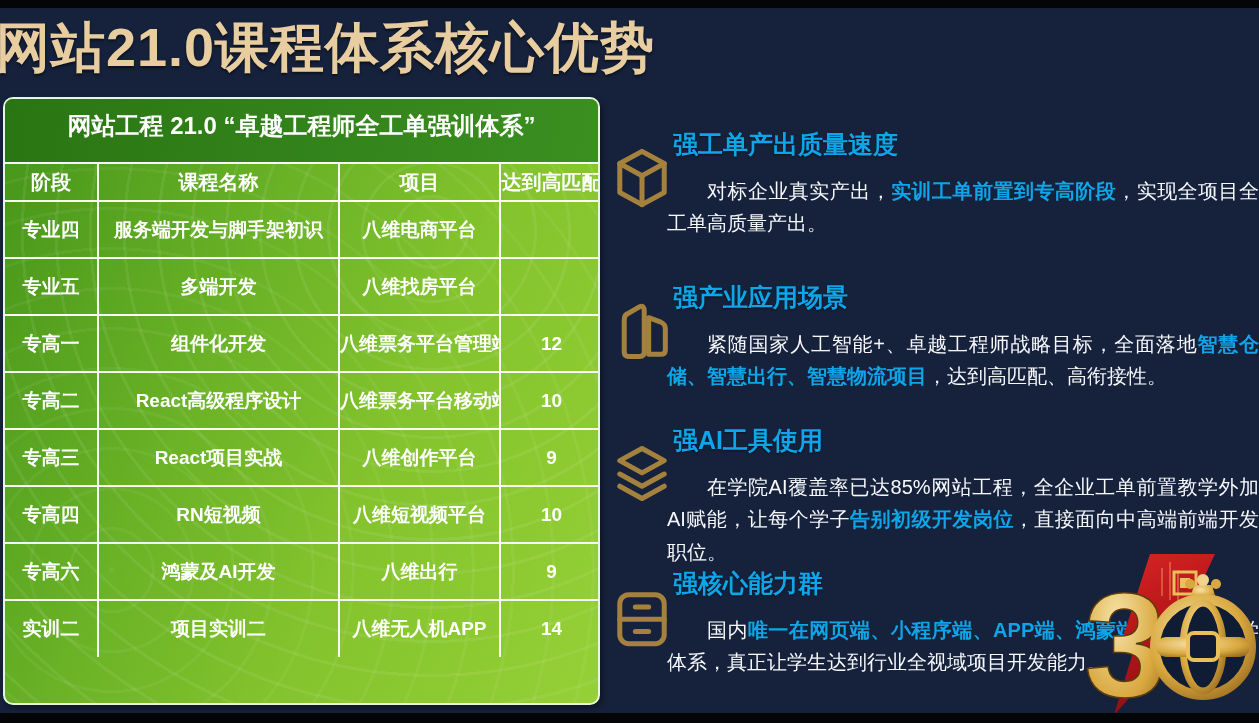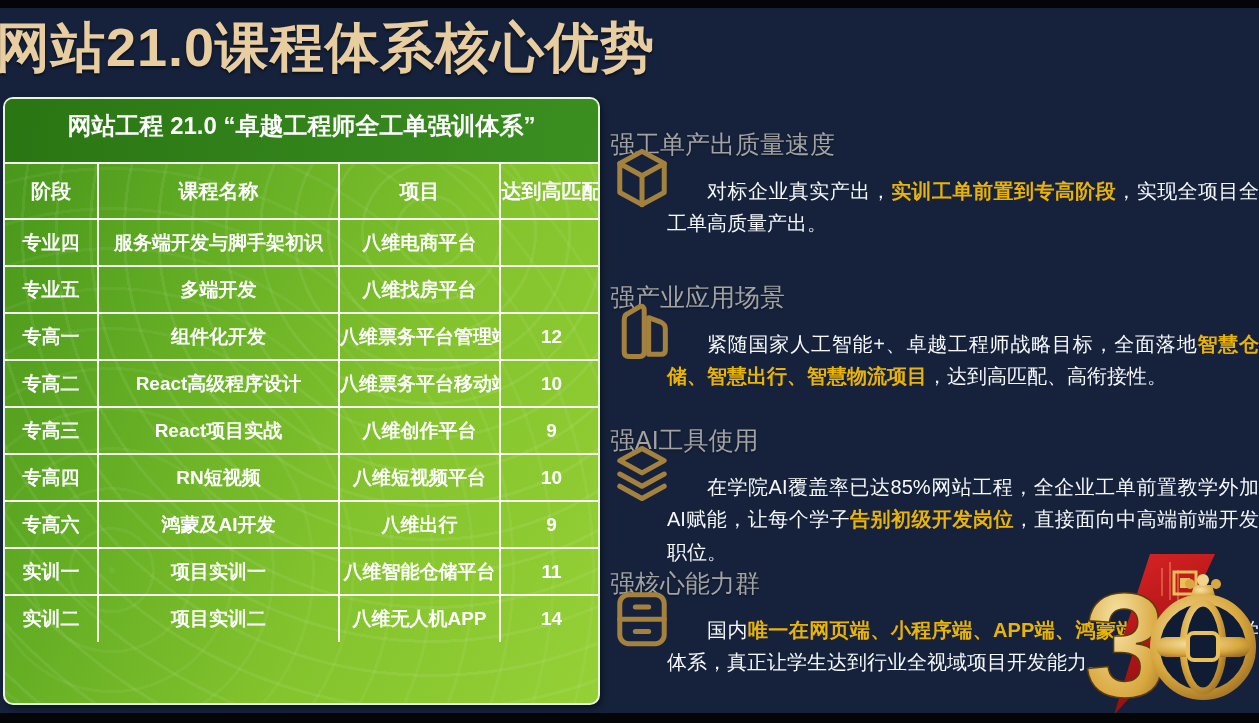--- a/index.html
+++ b/index.html
@@ -48,42 +48,43 @@
     position:relative;
     width:100%; table-layout:fixed; border-collapse:collapse;
     color:#fff;
   }
   table.course-table th, table.course-table td {
     border:2px solid rgba(255,255,255,.95);
     text-align:center; vertical-align:middle;
     font-weight:700;
     overflow:hidden; white-space:nowrap;
   }
-  table.course-table th { height:55px; font-size:20px; }
-  table.course-table td { height:47px; font-size:19px; }
+  table.course-table th { height:37px; font-size:20px; }
+  table.course-table td { height:57px; font-size:19px; }
   table.course-table tr > *:first-child { border-left:none; }
   table.course-table tr > *:last-child  { border-right:none; }
   table.course-table thead th { border-top:none; }
   table.course-table tbody tr:last-child td { border-bottom:none;border-radius:9px; }
 
   
   .features { position:absolute; left:610px; top:0; width:649px; height:723px; }
   .section { position:absolute; left:0; width:649px; }
   .section .icon-box { position:absolute; left:5px; top:20px; width:54px; height:60px; }
   .section .icon-box svg { width:100%; height:100%; }
   .section-title {
-    color:#a3a3a3; font-size:25px; font-weight:400;
+    margin-left:63px;
+    color:#0ea5e9; font-size:25px; font-weight:700;
     text-shadow:0 1px 2px rgba(0,0,0,.5);
   }
   .section-body {
     margin-left:57px; margin-top:14px; width:592px;
     color:#f6f8fc; font-size:20px; line-height:1.62; font-weight:500;
     text-indent:2em; text-align:justify;
   }
-  .section-body .hl { color:#eab308; font-weight:800; }
+  .section-body .hl { color:#0ea5e9; font-weight:800; }
 
   
   .badge { position:absolute; left:1078px; top:548px; width:181px; height:175px; z-index:5; }
   .badge svg { width:100%; height:100%; overflow:visible; }
   .badge text { font-family:"Liberation Sans","DejaVu Sans",sans-serif; }
 </style>
 </head>
 <body>
 
 <div class="letterbox top"></div>
@@ -144,26 +145,20 @@
           <td>专高四</td>
           <td>RN短视频</td>
           <td>八维短视频平台</td>
           <td>10</td>
         </tr>
         <tr>
           <td>专高六</td>
           <td>鸿蒙及AI开发</td>
           <td>八维出行</td>
           <td>9</td>
-        </tr>
-        <tr>
-          <td>实训一</td>
-          <td>项目实训一</td>
-          <td>八维智能仓储平台</td>
-          <td>11</td>
         </tr>
         <tr>
           <td>实训二</td>
           <td>项目实训二</td>
           <td>八维无人机APP</td>
           <td>14</td>
         </tr>
       </tbody>
   </table>
 </div>

